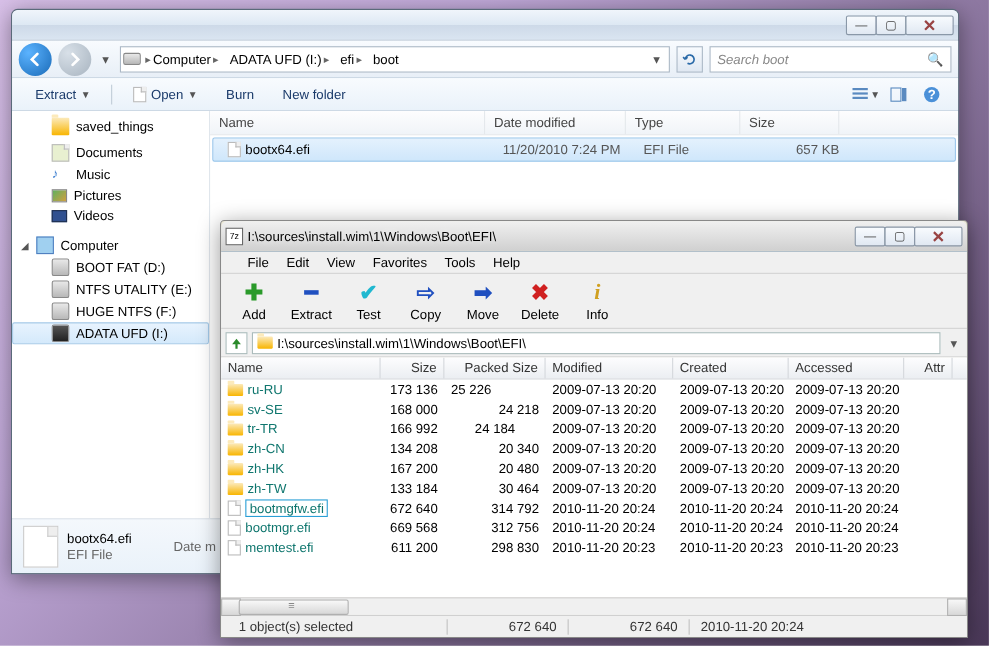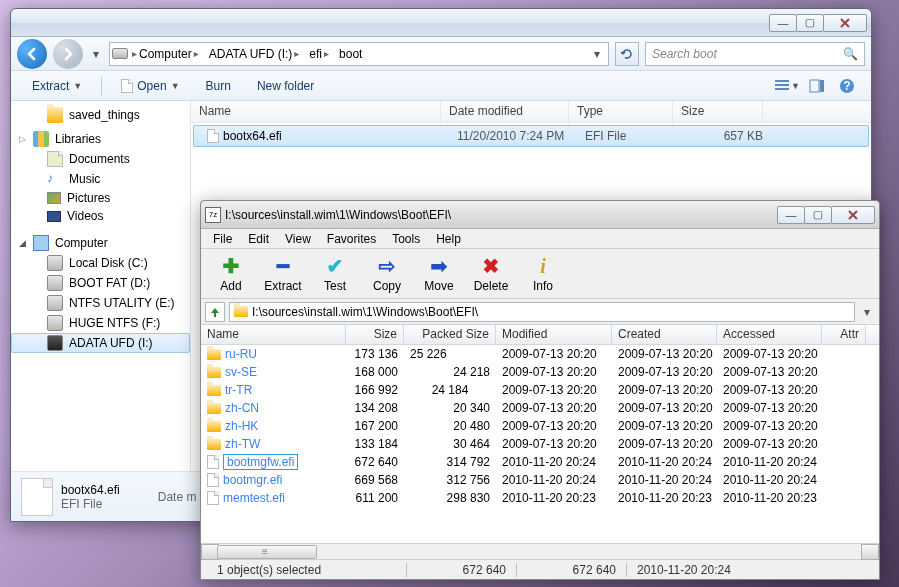--- a/index.html
+++ b/index.html
@@ -62,36 +62,36 @@
 .details-icon { width:32px; height:38px; border:1px solid #ccc; background:#fff; position:relative; }
 .details-icon::before { content:""; position:absolute; right:0; top:0; width:8px; height:8px; background:#eee; border-left:1px solid #ccc; border-bottom:1px solid #ccc; }
 .details-text { display:flex; flex-direction:column; }
 .details-text .fn { color:#000; }
 .details-text .ft { color:#666; }
 .details-meta { margin-left:30px; color:#666; }
 
 
 #sevenzip { left:200px; top:200px; width:680px; height:380px; border:1px solid #888; border-radius:4px 4px 0 0; background:#ece9d8; }
 #sevenzip .titlebar { background: linear-gradient(180deg,#f0f0f0,#d0d0d0); }
-.sz-menu { height:20px; background:#f0f0f0; display:flex; align-items:center; padding:0 4px; border-bottom:1px solid #d0d0d0; }
+.sz-menu { height:20px; background:#f0f0f0; display:flex; align-items:center; padding:0 16px; border-bottom:1px solid #d0d0d0; }
 .sz-menu-item { padding:2px 8px; color:#000; }
 .sz-toolbar { height:50px; background:#f0f0f0; display:flex; align-items:center; padding:2px 6px; gap:4px; border-bottom:1px solid #d0d0d0; }
 .sz-tbtn { width:48px; display:flex; flex-direction:column; align-items:center; gap:1px; font-size:11px; }
 .sz-tbtn .icon { width:24px; height:24px; display:flex; align-items:center; justify-content:center; font-size:20px; font-weight:bold; }
 .sz-addr { height:26px; background:#f0f0f0; display:flex; align-items:center; padding:2px 4px; gap:4px; border-bottom:1px solid #d0d0d0; }
 .sz-addr .up { width:20px; height:20px; background:#fff; border:1px solid #abb; display:flex; align-items:center; justify-content:center; color:#2a8a2a; }
 .sz-addr .path { flex:1; height:20px; border:1px solid #abb; background:#fff; display:flex; align-items:center; padding:0 4px; gap:4px; }
 .sz-addr .dd { width:16px; color:#555; text-align:center; }
 .sz-list { background:#fff; height: calc(100% - 28px - 20px - 50px - 26px - 20px - 16px); overflow:hidden; }
 .sz-header { display:flex; height:20px; background:linear-gradient(180deg,#fdfdfe,#ebeef2); border-bottom:1px solid #d4d8dc; }
 .sz-header .col { padding:2px 6px; border-right:1px solid #d4d8dc; color:#333; white-space:nowrap; overflow:hidden; }
 .sz-rows { }
 .sz-row { display:flex; height:18px; align-items:center; }
 .sz-row .cell { padding:1px 6px; white-space:nowrap; overflow:hidden; }
-.sz-row .cell.name { color:#3b82f6; display:flex; align-items:center; gap:4px; }
+.sz-row .cell.name { color:#0f766e; display:flex; align-items:center; gap:4px; }
 .sz-row .cell.num { text-align:right; }
 .sz-row.highlighted .cell.name .filename { border:1px solid #2a9fd6; padding:0 3px; }
 .sz-scrollbar { height:16px; background:#f0f0f0; border-top:1px solid #d0d0d0; display:flex; align-items:center; padding:0 16px; position:relative; }
 .sz-scrollbar::before, .sz-scrollbar::after { content:""; position:absolute; width:16px; height:14px; background:linear-gradient(180deg,#f8f8f8,#d8d8d8); border:1px solid #b0b0b0; top:0; }
 .sz-scrollbar::before { left:0; }
 .sz-scrollbar::after { right:0; }
 .sz-thumb { width:100px; height:14px; background:linear-gradient(180deg,#f8f8f8,#d8d8d8); border:1px solid #b0b0b0; border-radius:2px; position:relative; }
 .sz-thumb::after { content:"≡"; position:absolute; left:45%; color:#888; font-size:10px; }
 .sz-status { height:20px; background:#f0f0f0; border-top:1px solid #d0d0d0; display:flex; align-items:center; padding:0 6px; font-size:11px; color:#333; }
 .sz-status .seg { padding:0 10px; border-right:1px solid #c0c0c0; }
@@ -208,24 +208,20 @@
     </div>
   </div>
 
   <div class="explorer-body">
     <div class="nav-pane">
       <div class="nav-item level1">
           <span class="nicon folder-icon"></span>
           <span class="text">saved_things</span>
         </div>
       <div class="nav-group">
-        <div class="nav-item expander">
-            <span class="nicon lib-icon"></span>
-            <span class="text">Libraries</span>
-          </div>
         <div class="nav-item level1">
             <span class="nicon file-icon" style="background:#e8f0d0"></span>
             <span class="text">Documents</span>
           </div>
         <div class="nav-item level1">
             <span class="nicon" style="color:#4080d0">♪</span>
             <span class="text">Music</span>
           </div>
         <div class="nav-item level1">
             <span class="nicon" style="background:linear-gradient(135deg,#60b060,#d0a040);width:14px;height:12px;border:1px solid #888"></span>
@@ -233,24 +229,20 @@
           </div>
         <div class="nav-item level1">
             <span class="nicon" style="background:#305090;width:14px;height:11px;border:1px solid #203050;position:relative"></span>
             <span class="text">Videos</span>
           </div>
       </div>
       <div class="nav-group">
         <div class="nav-item expander expanded">
             <span class="nicon comp-icon"></span>
             <span class="text">Computer</span>
-          </div>
-        <div class="nav-item level1">
-            <span class="nicon drive-icon"></span>
-            <span class="text">Local Disk (C:)</span>
           </div>
         <div class="nav-item level1">
             <span class="nicon drive-icon"></span>
             <span class="text">BOOT FAT (D:)</span>
           </div>
         <div class="nav-item level1">
             <span class="nicon drive-icon"></span>
             <span class="text">NTFS UTALITY (E:)</span>
           </div>
         <div class="nav-item level1">

